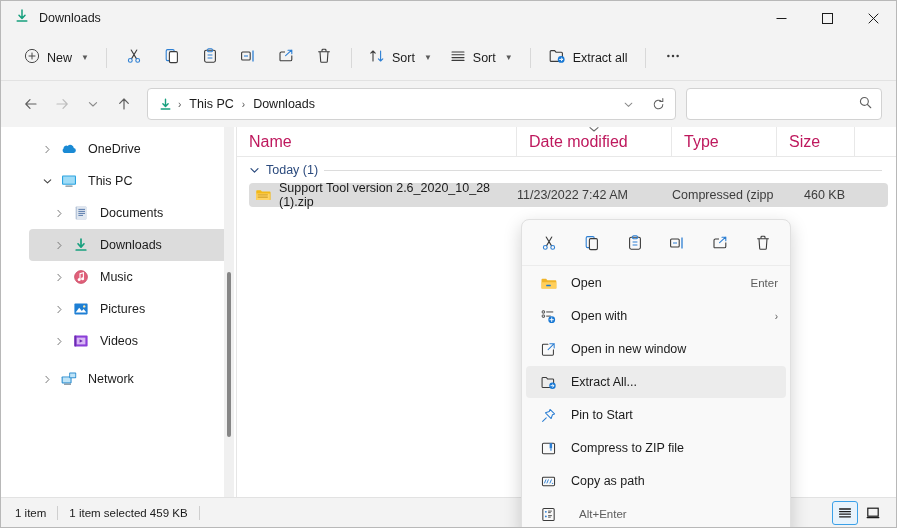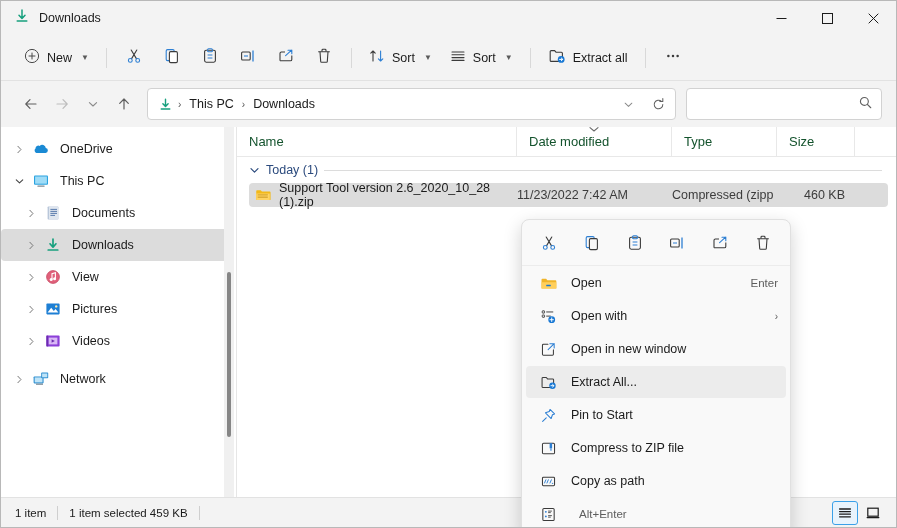--- a/index.html
+++ b/index.html
@@ -120,20 +120,21 @@
     background: #ffffff;
   }
 
   
   .sidebar {
     width: 235px;
     background: #ffffff;
     position: relative;
     padding-top: 6px;
     overflow: hidden;
+    padding-left: 28px;
   }
   .nav-row {
     height: 32px;
     display: flex;
     align-items: center;
     margin: 0 6px 0 0;
     border-radius: 4px;
     font-size: 12.5px;
     position: relative;
   }
@@ -170,22 +171,22 @@
   .filelist {
     flex: 1;
     position: relative;
     background: #ffffff;
   }
   .col-header {
     height: 30px;
     display: flex;
     align-items: center;
     border-bottom: 1px solid #e8e8e8;
-    font-size: 13px;
-    color: #14532d;
+    font-size: 16px;
+    color: #be185d;
     position: relative;
   }
   .col {
     height: 30px;
     display: flex; align-items: center;
     position: relative;
     padding-left: 12px;
     border-right: 1px solid #e8e8e8;
   }
   .col-name { width: 280px; }
@@ -577,21 +578,21 @@
         </span>
         <span class="nav-icon">
           <svg width="18" height="18" viewBox="0 0 18 18">
             <circle cx="9" cy="9" r="6.4" fill="#e0607a"></circle>
             <circle cx="9" cy="9" r="6.4" fill="none" stroke="#c74a63" stroke-width="0.8"></circle>
             <path d="M8 11.4 V5.6 L11.4 4.8 V10.6" stroke="#fff" stroke-width="1.1" fill="none"></path>
             <circle cx="7.2" cy="11.6" r="1.5" fill="#fff"></circle>
             <circle cx="10.6" cy="10.8" r="1.5" fill="#fff"></circle>
           </svg>
         </span>
-        <span class="nav-label">View</span>
+        <span class="nav-label">Music</span>
       </div>
 
       <div class="nav-row lvl1">
         <span class="nav-chev">
           <svg width="9" height="9" viewBox="0 0 10 10">
               <path d="M3.2 1.4 L6.6 5 L3.2 8.6" stroke="#767676" stroke-width="1.1" fill="none" stroke-linecap="round" stroke-linejoin="round"></path>
             </svg>
         </span>
         <span class="nav-icon">
           <svg width="18" height="18" viewBox="0 0 18 18">

